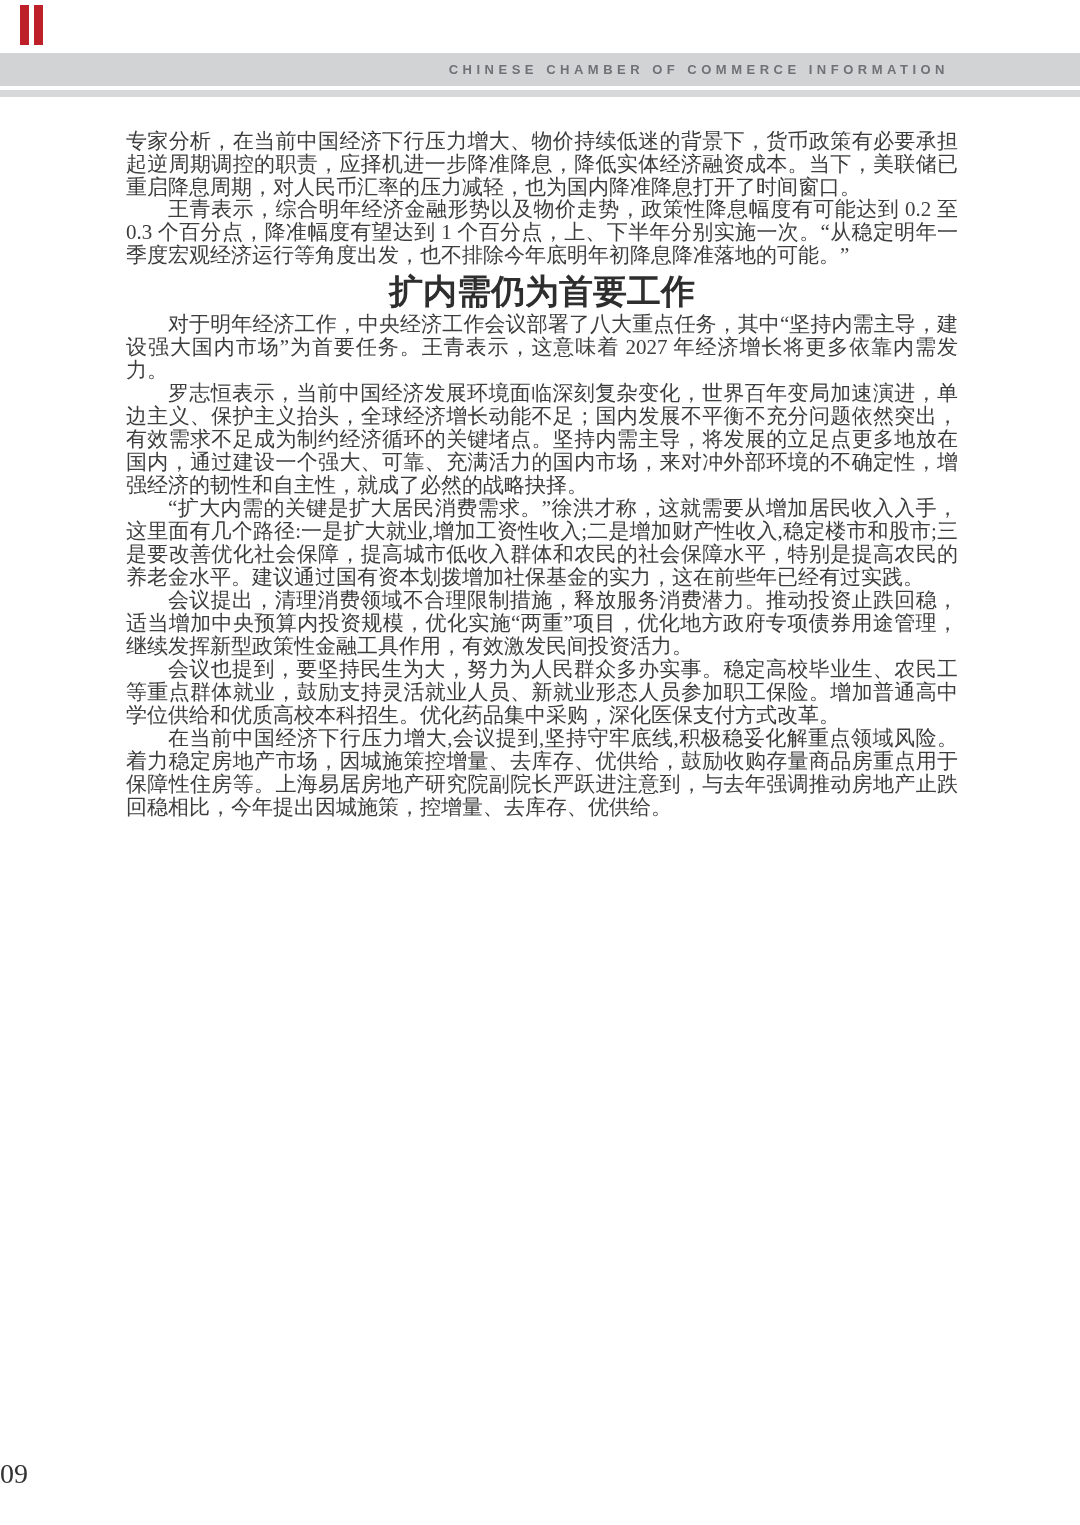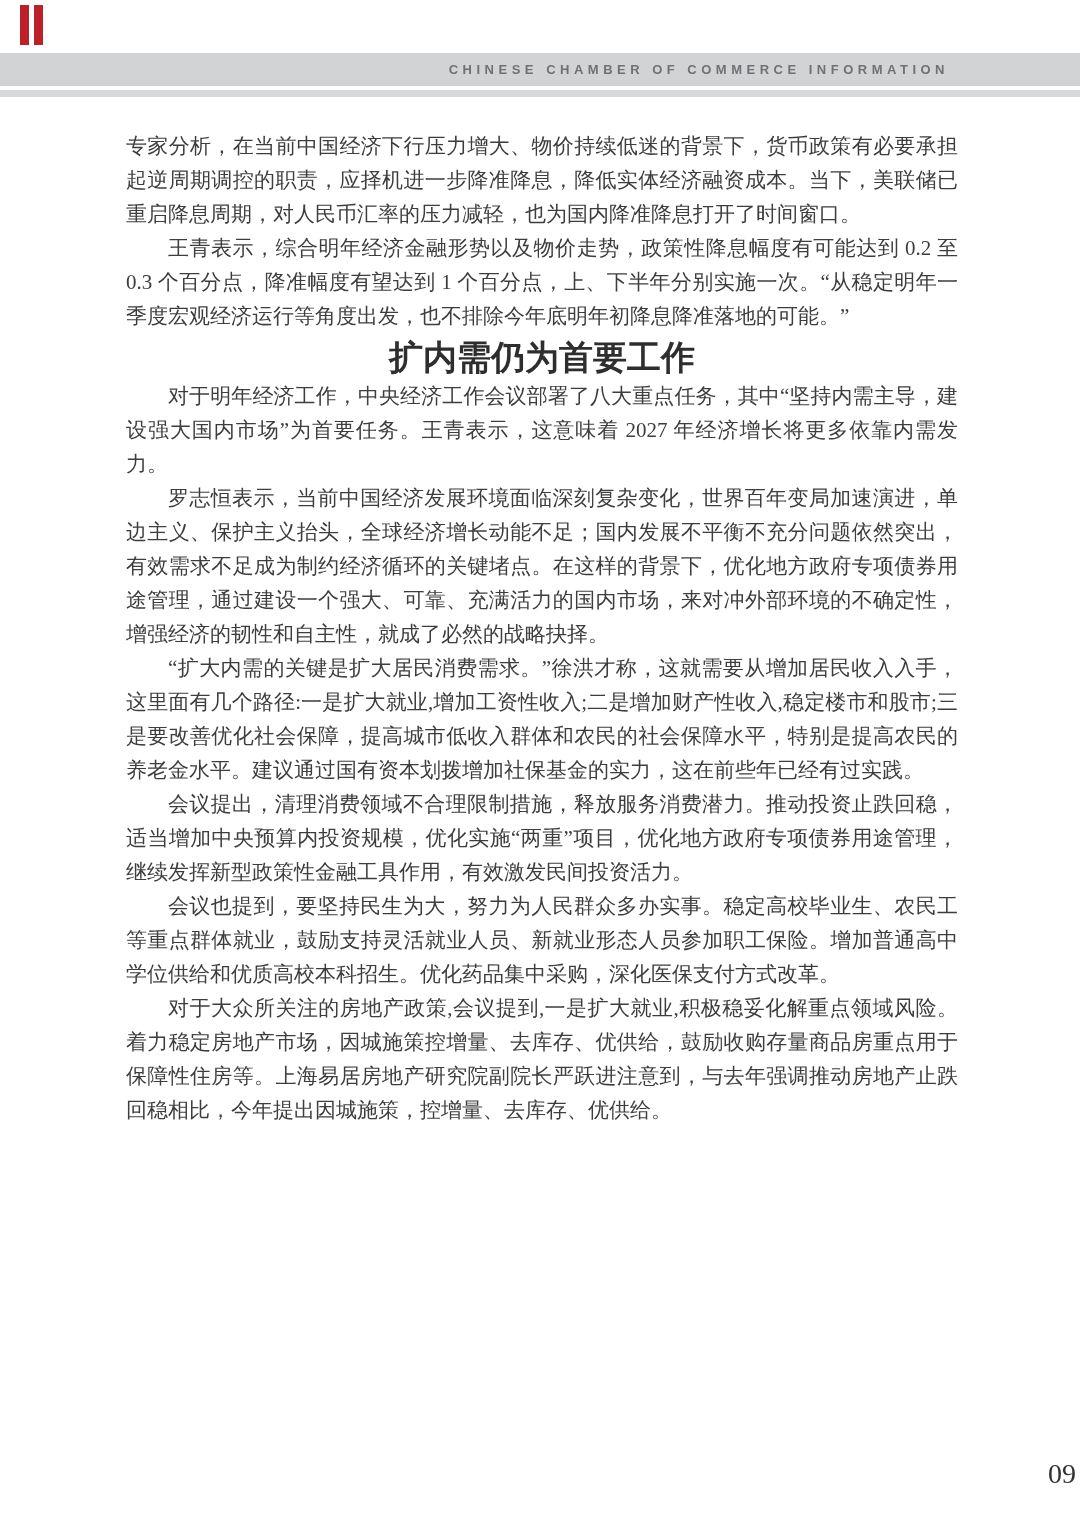--- a/index.html
+++ b/index.html
@@ -38,39 +38,39 @@
   }
   
   .article {
     position: absolute;
     top: 129px; left: 126px; width: 832px;
     color: #3d3d3d;
   }
   .article p.body {
     margin: 0;
     font-size: 21px;
-    line-height: 34px;
+    line-height: 23px;
     text-align: justify;
     text-justify: inter-ideograph;
   }
   .article p.body.indent { text-indent: 42px; font-family: Liberation Serif, serif; }
   .article p.heading {
     margin: 4px 0 2px 0;
     font-size: 34px;
     line-height: 40px;
     font-weight: bold;
     text-align: center;
     color: #2e2e2e;
     text-indent: 0;
   }
   
   .page-number {
     position: absolute;
     top: 1458px; left: 0; right: 4px;
-    text-align: right;
+    text-align: left;
     font-family: "Liberation Serif", "DejaVu Serif", serif;
     font-size: 28px;
     color: #333333;
   }
 </style>
 </head>
 <body>
 
 <div class="page">
 
@@ -83,22 +83,22 @@
     <span class="banner-text">CHINESE CHAMBER OF COMMERCE INFORMATION</span>
   </div>
 
   <div class="divider"></div>
 
   <div class="article">
       <p class="body">专家分析，在当前中国经济下行压力增大、物价持续低迷的背景下，货币政策有必要承担起逆周期调控的职责，应择机进一步降准降息，降低实体经济融资成本。当下，美联储已重启降息周期，对人民币汇率的压力减轻，也为国内降准降息打开了时间窗口。</p>
       <p class="body indent">王青表示，综合明年经济金融形势以及物价走势，政策性降息幅度有可能达到 0.2 至 0.3 个百分点，降准幅度有望达到 1 个百分点，上、下半年分别实施一次。“从稳定明年一季度宏观经济运行等角度出发，也不排除今年底明年初降息降准落地的可能。”</p>
       <p class="heading">扩内需仍为首要工作</p>
       <p class="body indent">对于明年经济工作，中央经济工作会议部署了八大重点任务，其中“坚持内需主导，建设强大国内市场”为首要任务。王青表示，这意味着 2027 年经济增长将更多依靠内需发力。</p>
-      <p class="body indent">罗志恒表示，当前中国经济发展环境面临深刻复杂变化，世界百年变局加速演进，单边主义、保护主义抬头，全球经济增长动能不足；国内发展不平衡不充分问题依然突出，有效需求不足成为制约经济循环的关键堵点。在这样的背景下，优化地方政府专项债券用途管理，通过建设一个强大、可靠、充满活力的国内市场，来对冲外部环境的不确定性，增强经济的韧性和自主性，就成了必然的战略抉择。</p>
+      <p class="body indent">罗志恒表示，当前中国经济发展环境面临深刻复杂变化，世界百年变局加速演进，单边主义、保护主义抬头，全球经济增长动能不足；国内发展不平衡不充分问题依然突出，有效需求不足成为制约经济循环的关键堵点。坚持内需主导，将发展的立足点更多地放在国内，通过建设一个强大、可靠、充满活力的国内市场，来对冲外部环境的不确定性，增强经济的韧性和自主性，就成了必然的战略抉择。</p>
       <p class="body indent">“扩大内需的关键是扩大居民消费需求。”徐洪才称，这就需要从增加居民收入入手，这里面有几个路径:一是扩大就业,增加工资性收入;二是增加财产性收入,稳定楼市和股市;三是要改善优化社会保障，提高城市低收入群体和农民的社会保障水平，特别是提高农民的养老金水平。建议通过国有资本划拨增加社保基金的实力，这在前些年已经有过实践。</p>
       <p class="body indent">会议提出，清理消费领域不合理限制措施，释放服务消费潜力。推动投资止跌回稳，适当增加中央预算内投资规模，优化实施“两重”项目，优化地方政府专项债券用途管理，继续发挥新型政策性金融工具作用，有效激发民间投资活力。</p>
       <p class="body indent">会议也提到，要坚持民生为大，努力为人民群众多办实事。稳定高校毕业生、农民工等重点群体就业，鼓励支持灵活就业人员、新就业形态人员参加职工保险。增加普通高中学位供给和优质高校本科招生。优化药品集中采购，深化医保支付方式改革。</p>
-      <p class="body indent">对于大众所关注的房地产政策,会议提到,一是扩大就业,积极稳妥化解重点领域风险。着力稳定房地产市场，因城施策控增量、去库存、优供给，鼓励收购存量商品房重点用于保障性住房等。上海易居房地产研究院副院长严跃进注意到，与去年强调推动房地产止跌回稳相比，今年提出因城施策，控增量、去库存、优供给。</p>
+      <p class="body indent">在当前中国经济下行压力增大,会议提到,坚持守牢底线,积极稳妥化解重点领域风险。着力稳定房地产市场，因城施策控增量、去库存、优供给，鼓励收购存量商品房重点用于保障性住房等。上海易居房地产研究院副院长严跃进注意到，与去年强调推动房地产止跌回稳相比，今年提出因城施策，控增量、去库存、优供给。</p>
     </div>
 
   <div class="page-number">09</div>
 
 </div>
 
 </body></html>

